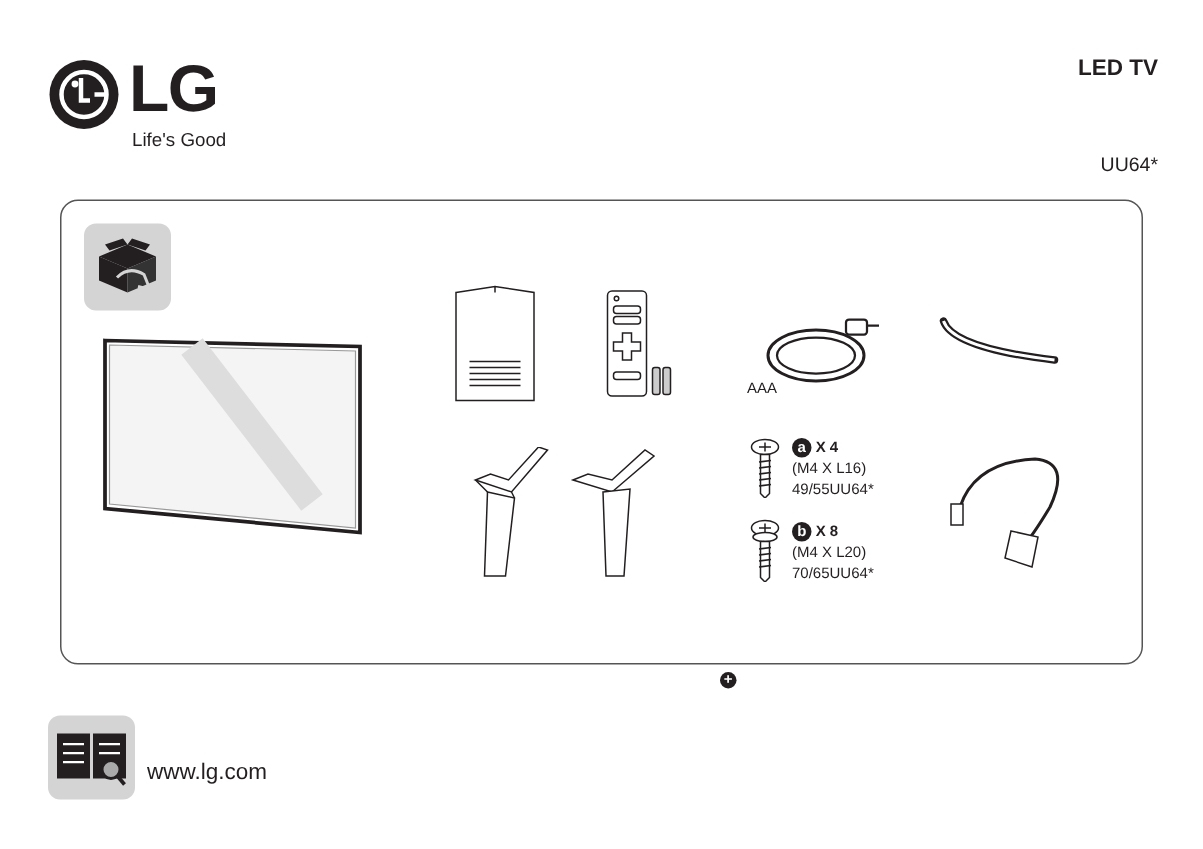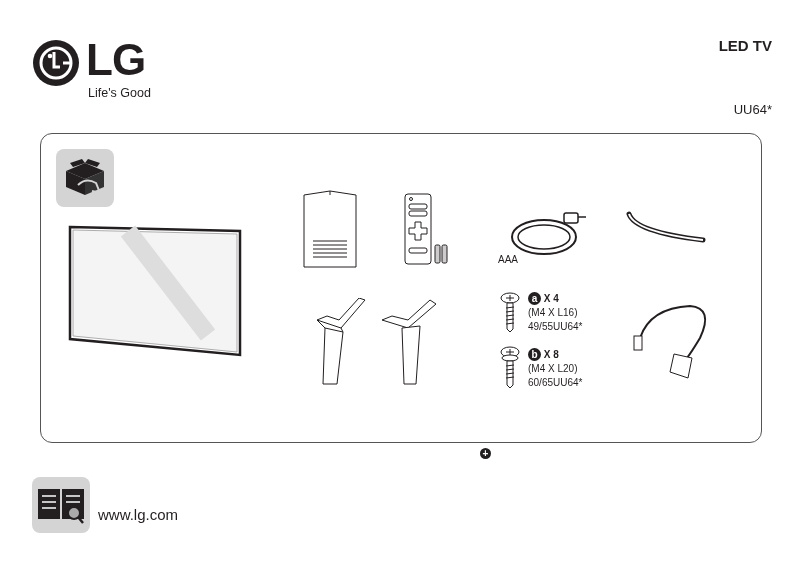--- a/index.html
+++ b/index.html
@@ -146,21 +146,21 @@
         <line x1="6" y1="20" x2="14" y2="19"></line>
         <line x1="6" y1="24" x2="14" y2="23"></line>
         <line x1="6" y1="28" x2="14" y2="27"></line>
         <line x1="6" y1="32" x2="14" y2="31"></line>
       </g>
     </svg>
 </div>
 <div class="abs" style="left:528px;top:348px;font-size:10px;line-height:14px;">
   <div><span class="badge">b</span> <b>X 8</b></div>
   <div>(M4 X L20)</div>
-  <div>60/65UU64*</div>
+  <div>70/65UU64*</div>
 </div>
 
 <div class="abs" style="left:630px;top:298px;">
   <svg width="86" height="82" viewBox="0 0 86 82">
       <path d="M10 40 Q20 10 60 8 Q84 10 70 40 Q58 60 52 66" fill="none" stroke="#231f20" stroke-width="2"></path>
       <rect x="4" y="38" width="8" height="14" fill="#fff" stroke="#231f20"></rect>
       <path d="M44 56 L62 60 L58 80 L40 74 Z" fill="#fff" stroke="#231f20"></path>
     </svg>
 </div>
 

